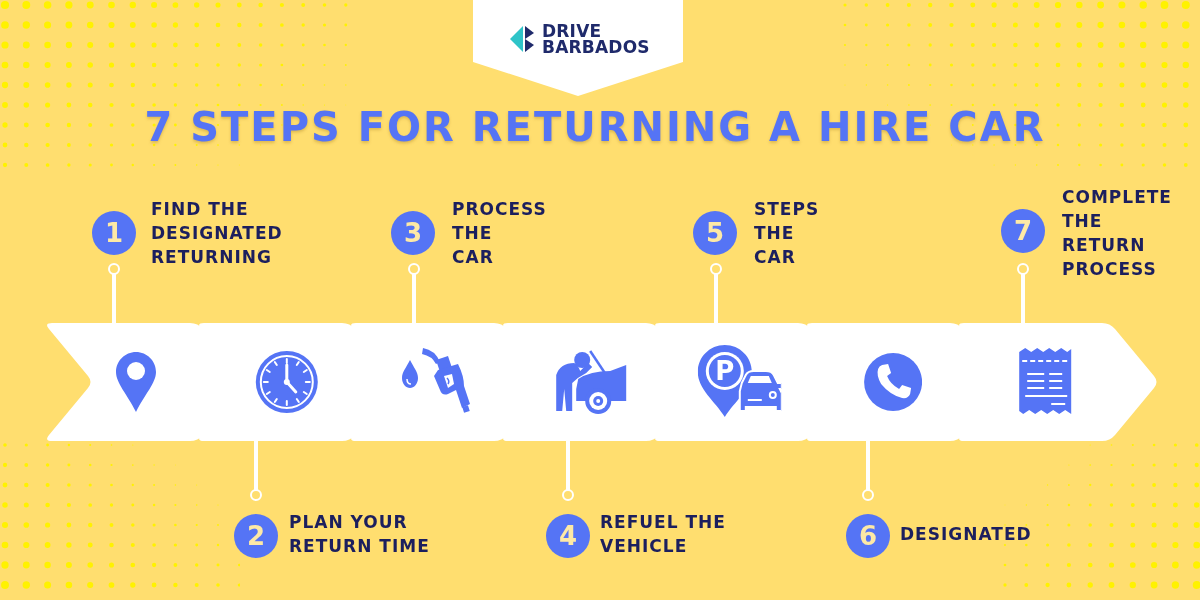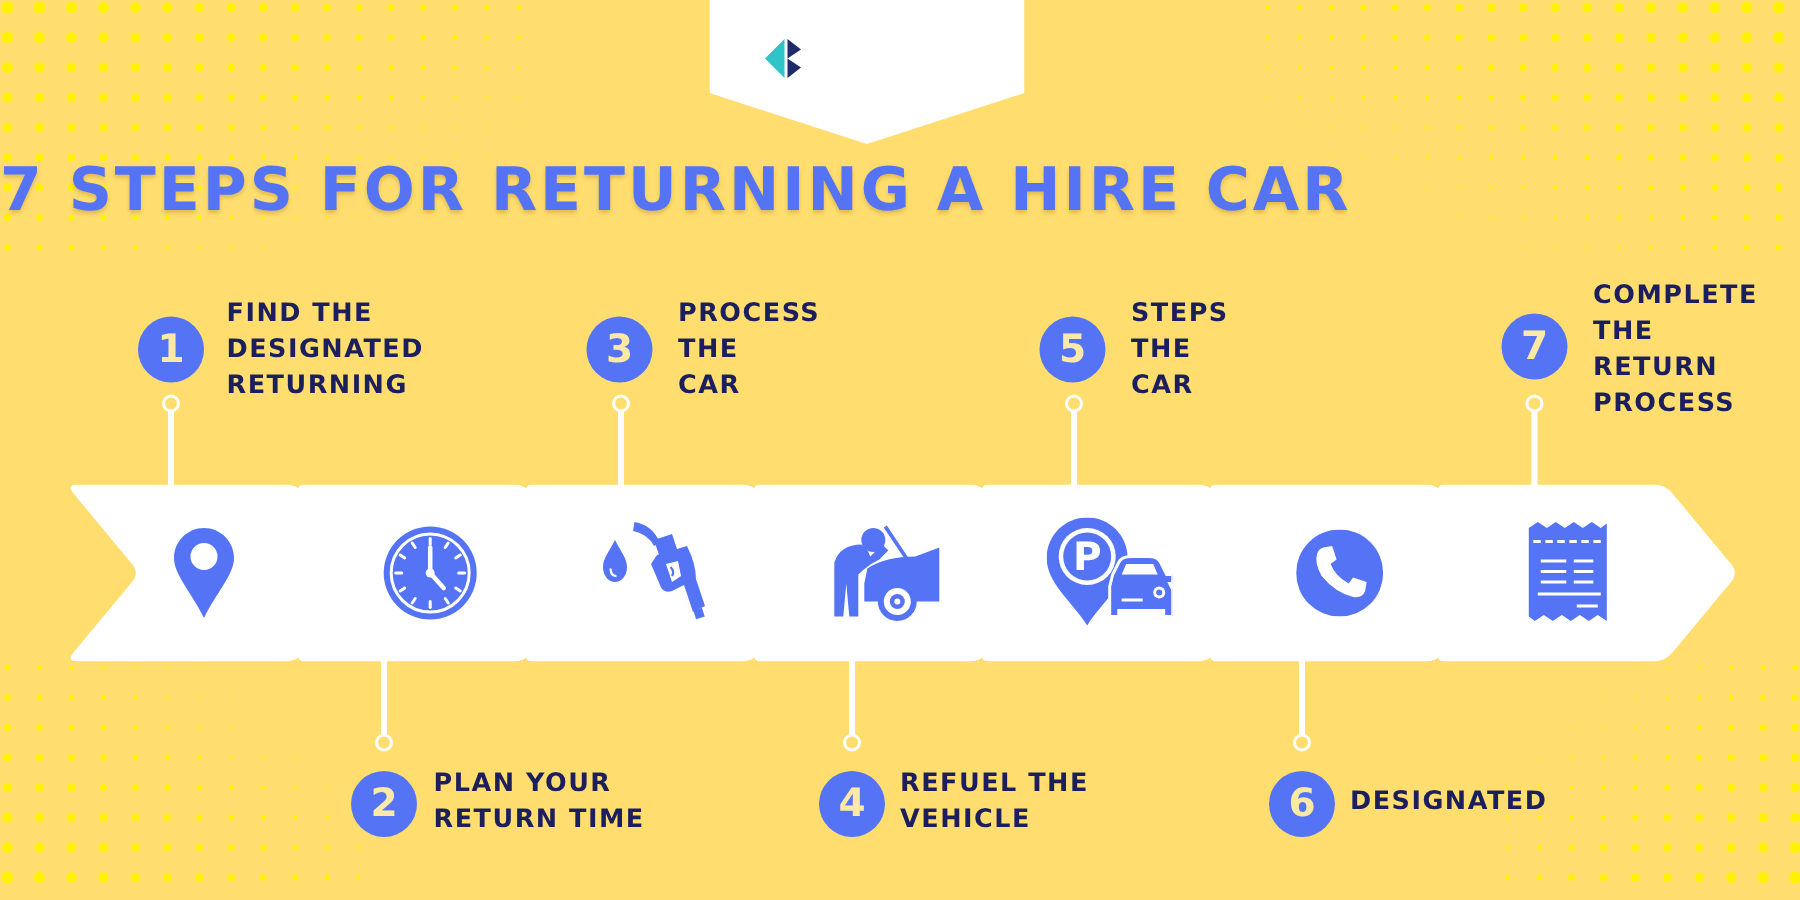--- a/index.html
+++ b/index.html
@@ -14,21 +14,21 @@
   }
   .logo-box svg.bg { position: absolute; left: 0; top: 0; }
   .logo-mark { position: absolute; left: 37px; top: 24px; }
   .logo-text {
     position: absolute; left: 69px; top: 23px;
     color: #1F2A6B; font-weight: 900; font-size: 17px; line-height: 16px;
     letter-spacing: 0.2px; font-family: "DejaVu Sans", sans-serif;
   }
   .logo-text div { white-space: nowrap; }
   .title {
-    position: absolute; left: 0; top: 104px; width: 1190px; text-align: left;
+    position: absolute; left: 0; top: 104px; width: 1190px; text-align: center;
     color: #5574F5; font-weight: 900; font-size: 40px; letter-spacing: 2px;
     font-family: "DejaVu Sans", sans-serif;
     text-shadow: 0 2px 3px rgba(160,120,30,0.35);
   }
   .chevron { position: absolute; top: 323px; width: 165px; height: 118px; }
   .chevron svg.shape { position: absolute; left: 0; top: 0; }
   .chevron .icon { position: absolute; left: 50%; top: 50%; transform: translate(-55%, -50%); }
   .connector { position: absolute; width: 4px; background: #fff; }
   .ring {
     position: absolute; width: 8px; height: 8px; border: 2.5px solid #fff; border-radius: 50%;
@@ -508,20 +508,24 @@
 
 <div class="logo-box">
   <svg class="bg" width="210" height="96" viewBox="0 0 210 96">
     <path d="M0,0 H210 V62 L105,96 L0,62 Z" fill="#FFFFFF"></path>
   </svg>
   <svg class="logo-mark" width="30" height="30" viewBox="0 0 30 30">
     <polygon points="0,15 13,2 13,28" fill="#2EC4C8"></polygon>
     <polygon points="15,2 24,9 15,15" fill="#1F2A6B"></polygon>
     <polygon points="15,15 24,21 15,28" fill="#1F2A6B"></polygon>
   </svg>
+  <div class="logo-text">
+    <div>DRIVE</div>
+    <div>BARBADOS</div>
+  </div>
 </div>
 
 <div class="title">7 STEPS FOR RETURNING A HIRE CAR</div>
 
 <svg width="0" height="0" style="position:absolute">
   <defs>
     <path id="chev" d="M10,0 H148 Q156,0 161,6 L200,53 Q205,59 200,65 L161,112 Q156,118 148,118 H10 Q2,118 7,112 L46,65 Q51,59 46,53 L7,6 Q2,0 10,0 Z"></path>
   </defs>
 </svg>
 

